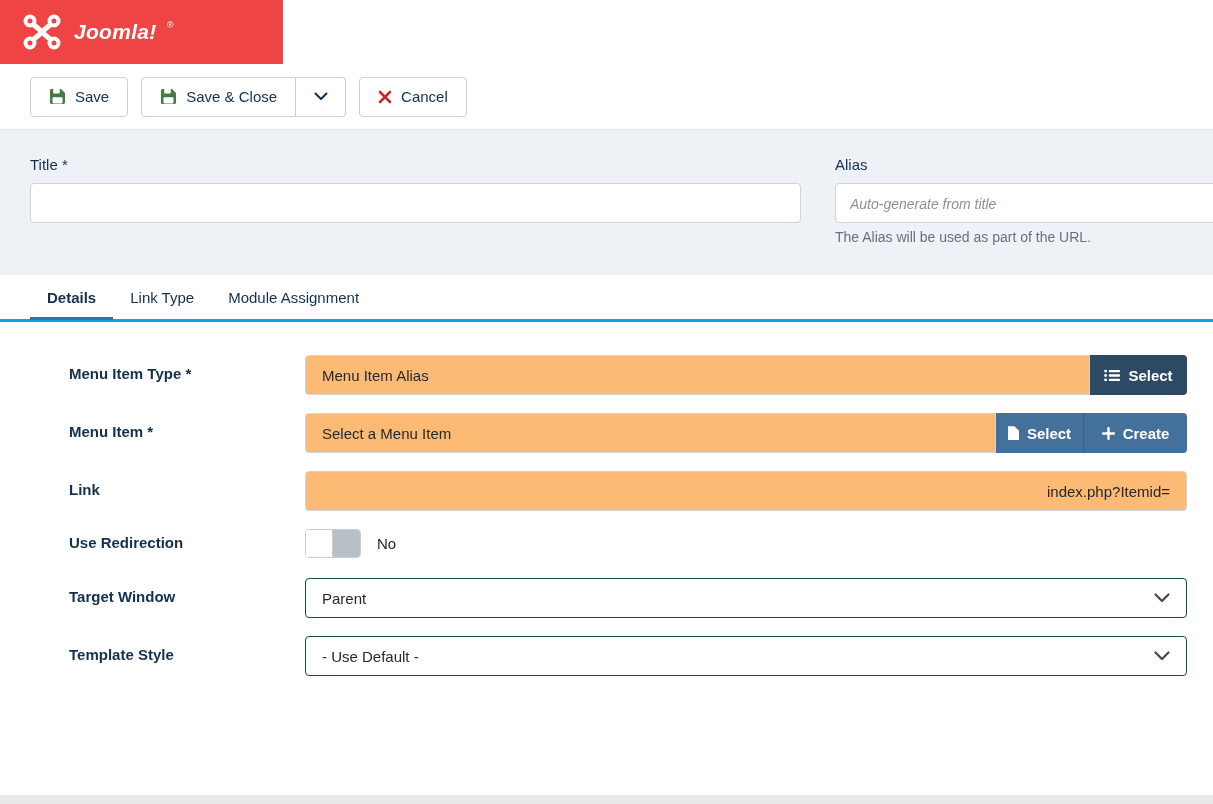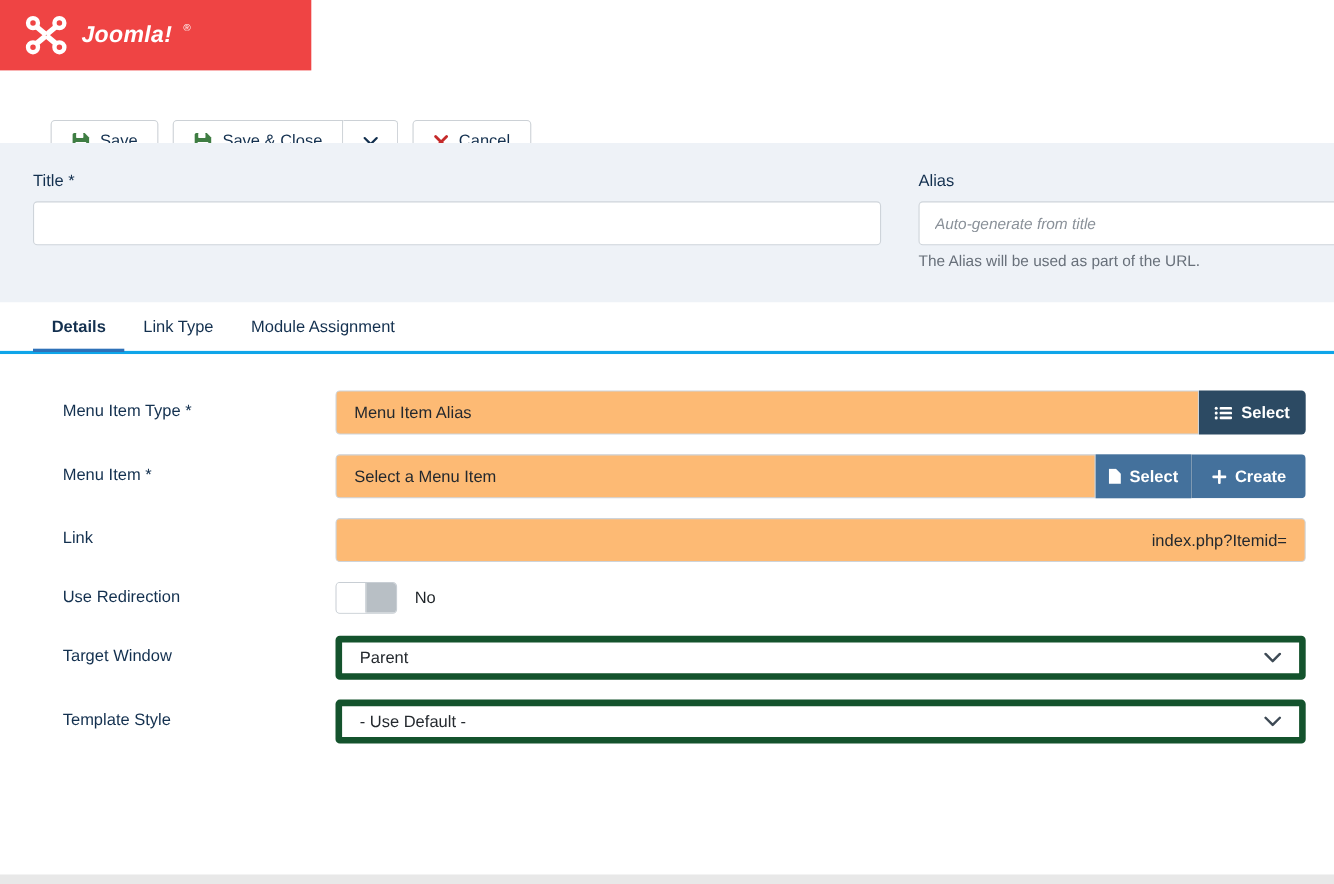--- a/index.html
+++ b/index.html
@@ -9,21 +9,21 @@
 
   
   .topbar { position:absolute; top:0; left:0; width:100%; height:64px; display:flex; }
   .brand { width:283px; height:64px; background:#ef4444; display:flex; align-items:center; padding-left:20px; gap:10px; cursor:pointer;font-style:italic; }
   .brand-text { color:#fff; font-size:21px; font-weight:700; letter-spacing:.3px; }
   .brand-mark { color:#fff; font-size:9px; vertical-align:top; position:relative; top:-7px; }
   .titlebar { flex:1; background:#1e2e3d; display:flex; align-items:center; padding-left:22px; gap:13px; color:#fff; }
   .ptitle { font-size:17px; font-weight:600; }
 
   
-  .toolbar { position:absolute; top:64px; left:0; width:100%; height:66px; background:#fff; border-bottom:1px solid #e3e6e9; display:flex; align-items:center; padding-left:46px; gap:13px;margin-top:32px; }
+  .toolbar { position:absolute; top:64px; left:0; width:100%; height:66px; background:#fff; border-bottom:1px solid #e3e6e9; display:flex; align-items:center; padding-left:30px; gap:13px; }
   .btn { display:inline-flex; align-items:center; gap:9px; height:40px; padding:0 18px; background:#fff; border:1px solid #ccd1d6; border-radius:4px; font-family:inherit; font-size:15px; color:#13304f; cursor:pointer; }
   .btn-group { display:inline-flex; }
   .btn-group .btn.main { border-top-right-radius:0; border-bottom-right-radius:0; }
   .btn-group .btn.toggle { border-left:0; border-top-left-radius:0; border-bottom-left-radius:0; width:50px; justify-content:center; padding:0; }
   .icn { display:inline-flex; align-items:center; }
 
   
   .head-form { position:absolute; top:130px; left:0; width:100%; height:145px; background:#eef2f7; }
   .hf-label { position:absolute; font-size:15px; color:#13304f; }
   .text-input { position:absolute; height:40px; border:1px solid #ced4da; border-radius:4px; background:#fff; font-family:inherit; font-size:15px; padding:0 14px; color:#212529; outline:none; }
@@ -32,29 +32,29 @@
 
   
   .tabs { position:absolute; top:275px; left:0; width:100%; height:47px; background:#fff; border-bottom:3px solid #0ea5e9; display:flex; align-items:stretch; padding-left:30px; }
   .tab { position:relative; display:flex; align-items:center; padding:0 17px; font-size:15px; color:#13304f; cursor:pointer; }
   .tab.active { font-weight:700; }
   .tab.active::after { content:""; position:absolute; left:0; right:0; bottom:-1px; height:3px; background:#2e71b8; }
 
   
   .content { position:absolute; top:322px; left:0; width:100%; height:471px; background:#fff; }
   .row { position:absolute; left:0; width:100%; }
-  .flabel { position:absolute; left:57px; font-size:15px; color:#13304f; }
+  .flabel { position:absolute; left:69px; font-size:15px; color:#13304f;font-weight:bold; }
   .ctrl { position:absolute; left:305px; display:flex; align-items:center; }
   .gfield { height:40px; background:#fdba74; border:1px solid #ced4da; display:flex; align-items:center; padding:0 16px; font-size:15px; color:#24292e; border-radius:4px 0 0 4px; }
   .gfield.solo { border-radius:4px;justify-content:flex-end; }
   .bbtn { height:40px; display:inline-flex; align-items:center; justify-content:center; gap:8px; color:#fff; font-size:15px; font-weight:700; border:0; cursor:pointer; font-family:inherit; }
   .bbtn.dark  { background:#2c4a63; border-radius:0 4px 4px 0; }
   .bbtn.steel { background:#44719c; }
   .bbtn.steel.end { border-radius:0 4px 4px 0; border-left:1px solid rgba(0,0,0,.14); }
-  .select { height:40px; width:882px; background:#fff; border:6px solid #14532d; border-radius:4px; display:flex; align-items:center; justify-content:space-between; padding:0 16px; font-size:15px; color:#24292e; cursor:pointer; }
+  .select { height:40px; width:882px; background:#fff; border:1px solid #14532d; border-radius:4px; display:flex; align-items:center; justify-content:space-between; padding:0 16px; font-size:15px; color:#24292e; cursor:pointer; }
 
   .switch { width:56px; height:29px; border-radius:4px; overflow:hidden; display:flex; border:1px solid #c8ced4; background:#fff; cursor:pointer; }
   .knob  { width:50%; background:#fff; border-right:1px solid #c8ced4; }
   .track { width:50%; background:#b8bfc5; }
   .switch-text { font-size:15px; color:#1c2125; margin-left:16px; }
 
   .bottom-strip { position:absolute; left:0; bottom:0; width:100%; height:9px; background:#e8e8e8; }
 </style>
 </head>
 <body>

